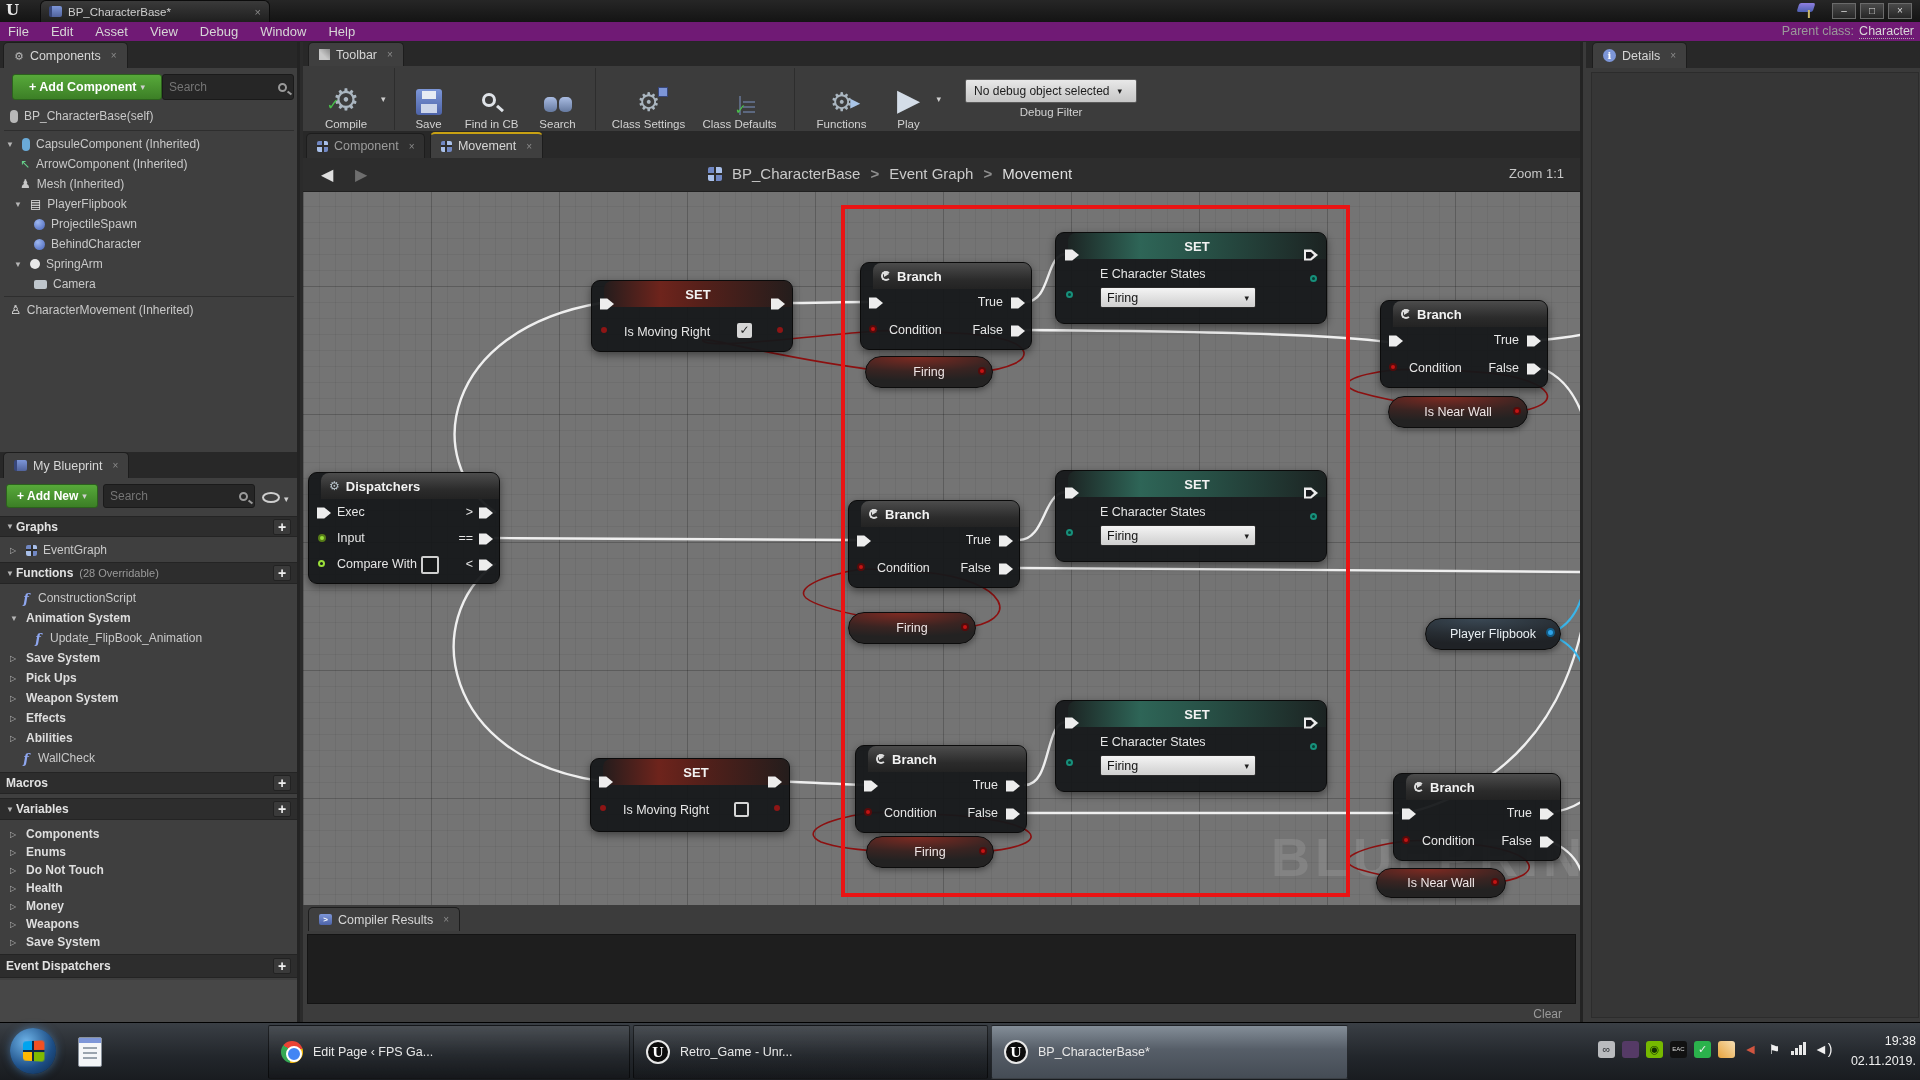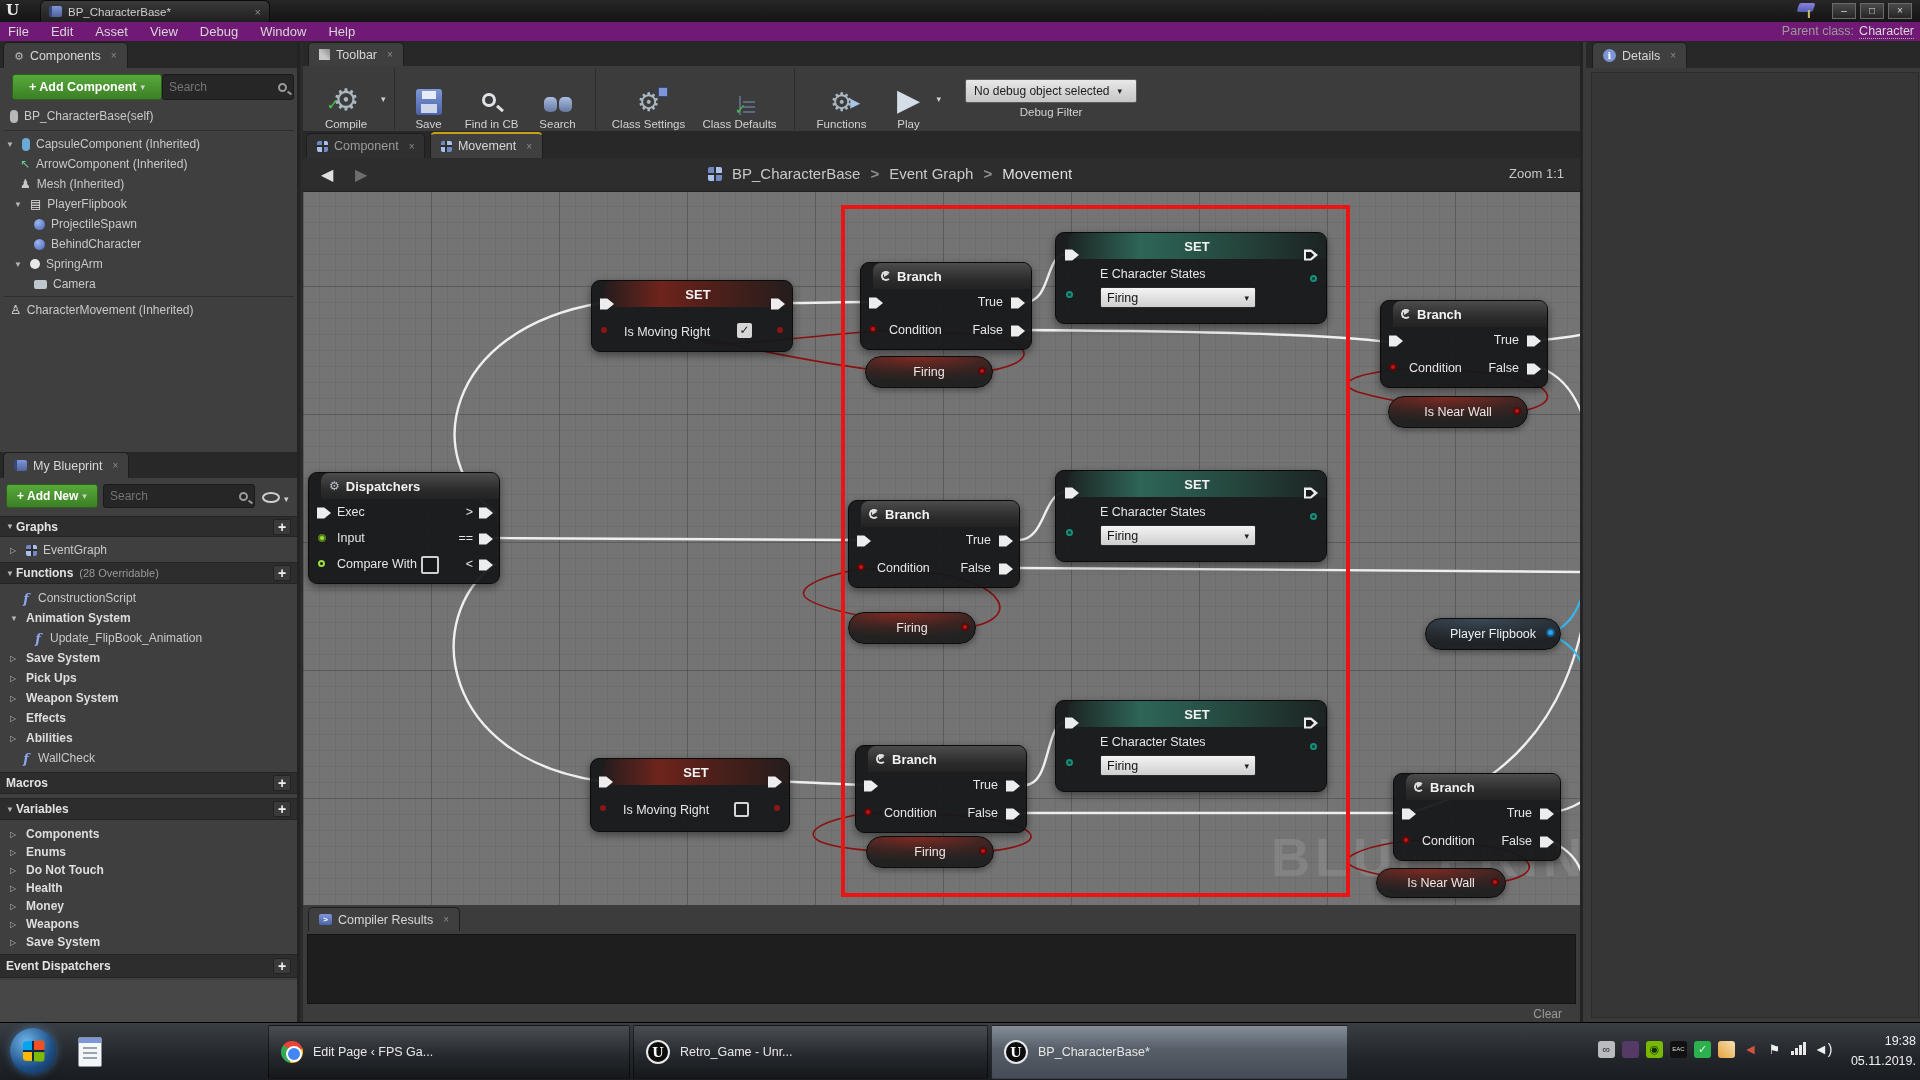--- a/index.html
+++ b/index.html
@@ -715,15 +715,15 @@
   <div class="abs tray" style="left:1766px;color:#f0f0f0;font-size:13px">⚑</div>
   <div class="abs tray" style="left:1790px">
     <span style="position:absolute;left:1px;bottom:3px;width:3px;height:4px;background:#e8e8e8"></span>
     <span style="position:absolute;left:5px;bottom:3px;width:3px;height:7px;background:#e8e8e8"></span>
     <span style="position:absolute;left:9px;bottom:3px;width:3px;height:10px;background:#e8e8e8"></span>
     <span style="position:absolute;left:13px;bottom:3px;width:3px;height:13px;background:#e8e8e8"></span>
   </div>
   <div class="abs tray" style="left:1814px;color:#f0f0f0;font-size:14px">◄)</div>
   <div class="abs clock">
     <div>19:38</div>
-    <div>05.11.2019.</div>
+    <div>02.11.2019.</div>
   </div>
 </div>
 
 </body></html>

